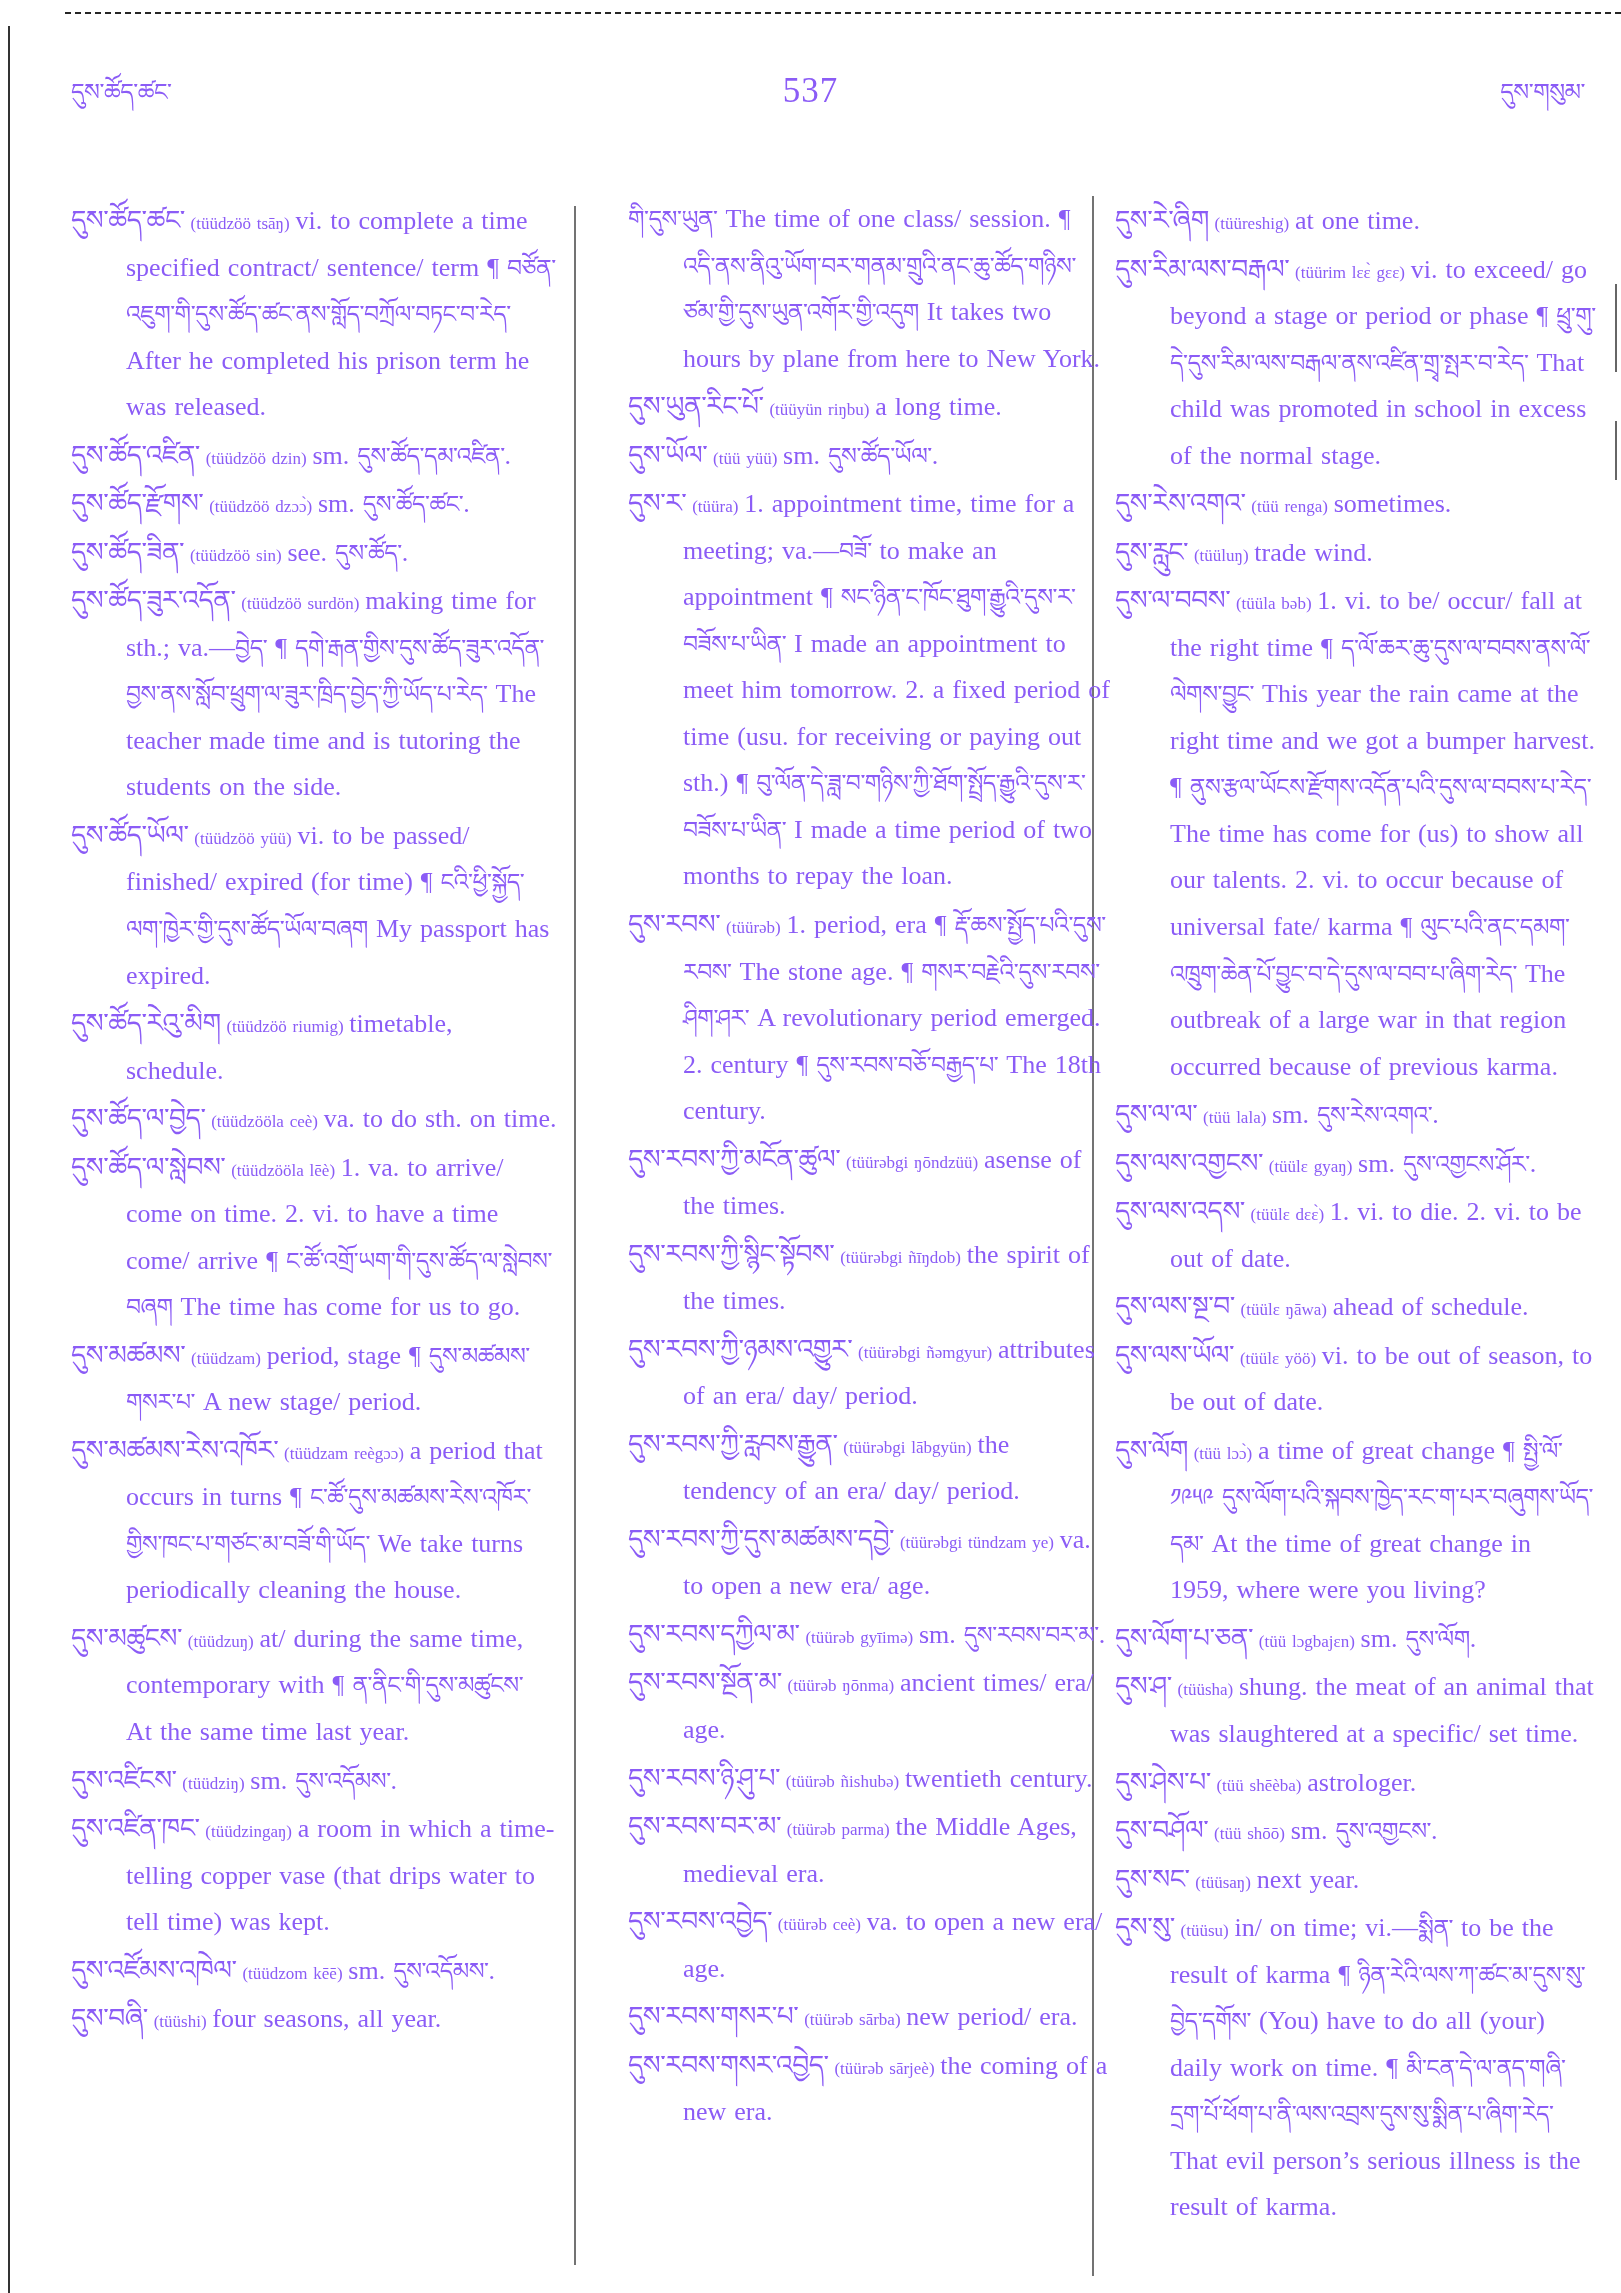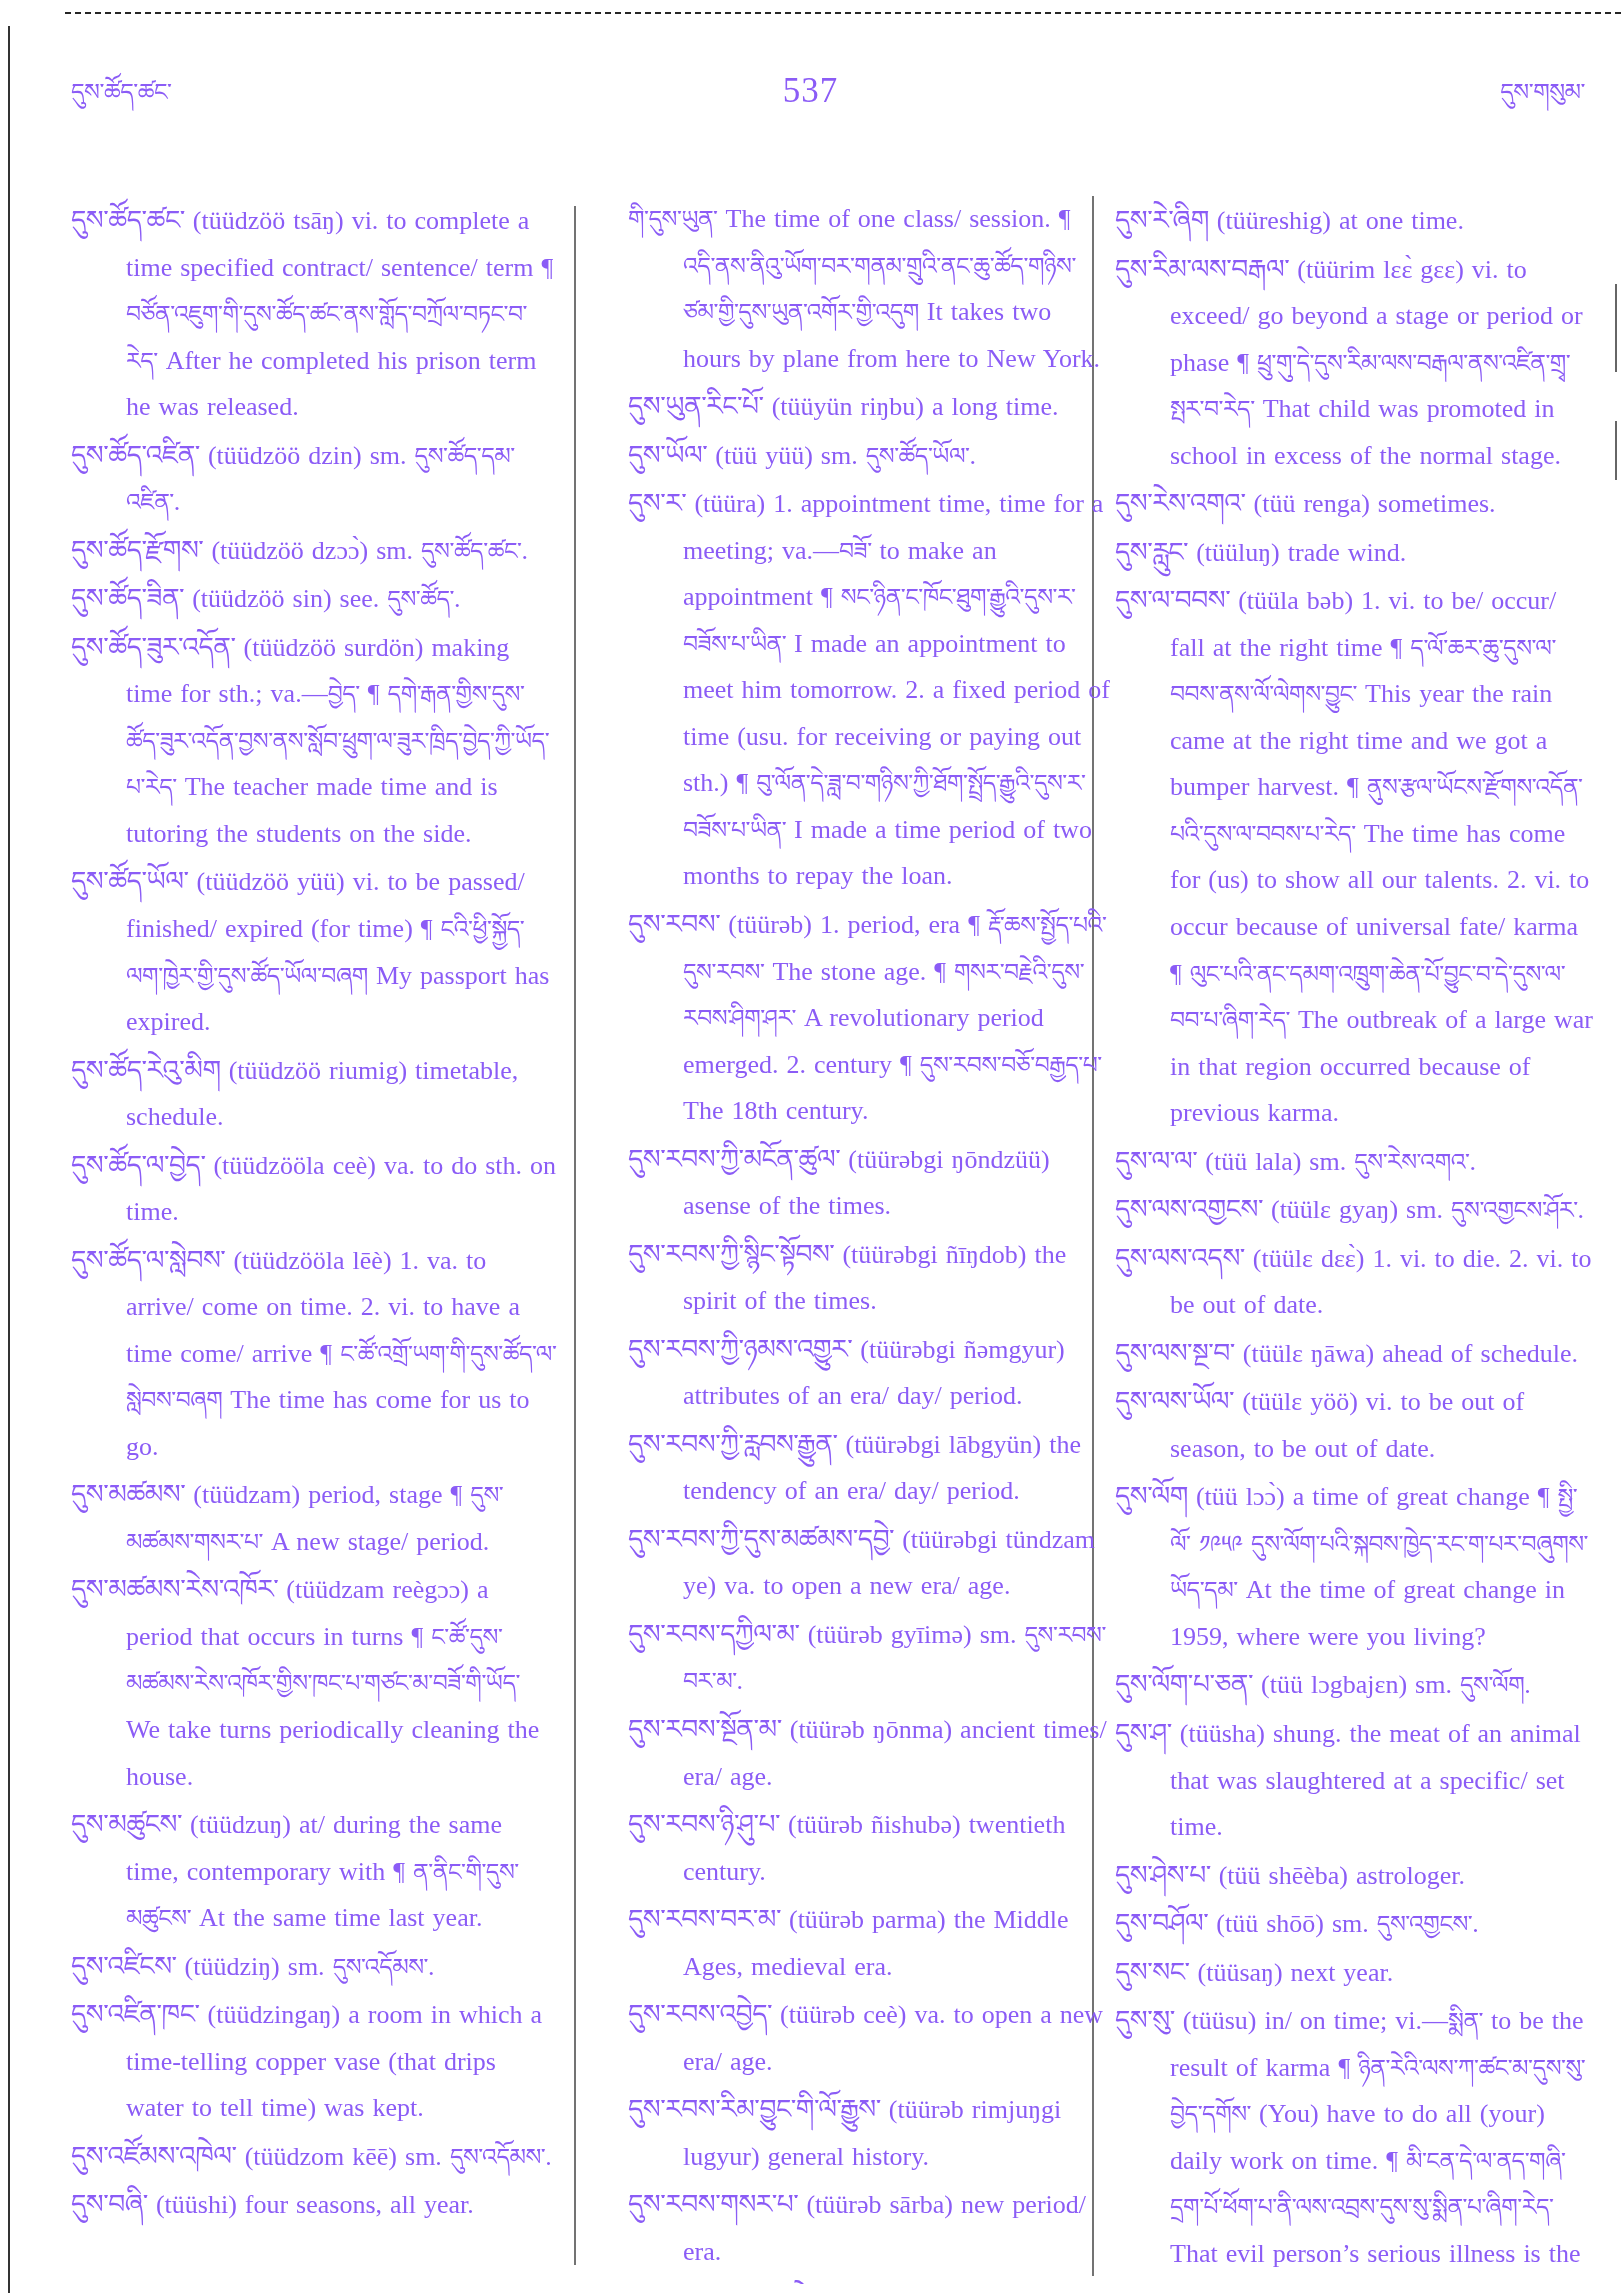--- a/index.html
+++ b/index.html
@@ -53,21 +53,21 @@
     margin:0;
     padding-left:55px;text-indent:-55px;
     font-size:26px;line-height:1.79;
     word-spacing:1.5px;
   }
   .tib{
     font-family:"DejaVu Sans", sans-serif;
     font-size:23.5px;letter-spacing:-0.5px;
   }
   .tib.hw{font-size:26.5px;font-weight:500;}
-  .pr{font-size:26px;}
+  .pr{font-size:17px;}
   .en{}
 </style>
 </head>
 <body>
 
 <div class="page">
 
   <div class="top-dash"></div>
   <div class="left-rule"></div>
   <div class="col-rule r1"></div>
@@ -106,21 +106,20 @@
       <p class="entry"><span class="tib hw">དུས་རབས་ཀྱི་མངོན་ཚུལ་</span><span class="pr"> (tüürəbgi ŋōndzüü) </span><span class="en">asense of the times.</span></p>
       <p class="entry"><span class="tib hw">དུས་རབས་ཀྱི་སྙིང་སྟོབས་</span><span class="pr"> (tüürəbgi ñīŋdob) </span><span class="en">the spirit of the times.</span></p>
       <p class="entry"><span class="tib hw">དུས་རབས་ཀྱི་ཉམས་འགྱུར་</span><span class="pr"> (tüürəbgi ñəmgyur) </span><span class="en">attributes of an era/ day/ period.</span></p>
       <p class="entry"><span class="tib hw">དུས་རབས་ཀྱི་རླབས་རྒྱུན་</span><span class="pr"> (tüürəbgi lābgyün) </span><span class="en">the tendency of an era/ day/ period.</span></p>
       <p class="entry"><span class="tib hw">དུས་རབས་ཀྱི་དུས་མཚམས་དབྱེ་</span><span class="pr"> (tüürəbgi tündzam ye) </span><span class="en">va. to open a new era/ age.</span></p>
       <p class="entry"><span class="tib hw">དུས་རབས་དཀྱིལ་མ་</span><span class="pr"> (tüürəb gyīimə) </span><span class="en">sm. </span><span class="tib">དུས་རབས་བར་མ་</span><span class="en">.</span></p>
       <p class="entry"><span class="tib hw">དུས་རབས་སྔོན་མ་</span><span class="pr"> (tüürəb ŋōnma) </span><span class="en">ancient times/ era/ age.</span></p>
       <p class="entry"><span class="tib hw">དུས་རབས་ཉི་ཤུ་པ་</span><span class="pr"> (tüürəb ñishubə) </span><span class="en">twentieth century.</span></p>
       <p class="entry"><span class="tib hw">དུས་རབས་བར་མ་</span><span class="pr"> (tüürəb parma) </span><span class="en">the Middle Ages, medieval era.</span></p>
       <p class="entry"><span class="tib hw">དུས་རབས་འབྱེད་</span><span class="pr"> (tüürəb ceè) </span><span class="en">va. to open a new era/ age.</span></p>
-      <p class="entry"><span class="tib hw">དུས་རབས་རིམ་བྱུང་གི་ལོ་རྒྱུས་</span><span class="pr"> (tüürəb rimjuŋgi lugyur) </span><span class="en">general history.</span></p>
       <p class="entry"><span class="tib hw">དུས་རབས་གསར་པ་</span><span class="pr"> (tüürəb sārba) </span><span class="en">new period/ era.</span></p>
       <p class="entry"><span class="tib hw">དུས་རབས་གསར་འབྱེད་</span><span class="pr"> (tüürəb sārjeè) </span><span class="en">the coming of a new era.</span></p>
     </div>
   <div class="col c3">
       <p class="entry"><span class="tib hw">དུས་རེ་ཞིག</span><span class="pr"> (tüüreshig) </span><span class="en">at one time.</span></p>
       <p class="entry"><span class="tib hw">དུས་རིམ་ལས་བརྒལ་</span><span class="pr"> (tüürim lɛɛ̀ gɛɛ) </span><span class="en">vi. to exceed/ go beyond a stage or period or phase  ¶ </span><span class="tib">ཕྲུ་གུ་དེ་དུས་རིམ་ལས་བརྒལ་ནས་འཛིན་གྲྭ་སྤར་བ་རེད་</span><span class="en">  That child was promoted in school in excess of the normal stage.</span></p>
       <p class="entry"><span class="tib hw">དུས་རེས་འགའ་</span><span class="pr"> (tüü renga) </span><span class="en">sometimes.</span></p>
       <p class="entry"><span class="tib hw">དུས་རླུང་</span><span class="pr"> (tüüluŋ) </span><span class="en">trade wind.</span></p>
       <p class="entry"><span class="tib hw">དུས་ལ་བབས་</span><span class="pr"> (tüüla bəb) </span><span class="en">1. vi. to be/ occur/ fall at the right time  ¶ </span><span class="tib">ད་ལོ་ཆར་ཆུ་དུས་ལ་བབས་ནས་ལོ་ལེགས་བྱུང་</span><span class="en">  This year the rain came at the right time and we got a bumper harvest.  ¶ </span><span class="tib">ནུས་རྩལ་ཡོངས་རྫོགས་འདོན་པའི་དུས་ལ་བབས་པ་རེད་</span><span class="en">  The time has come for (us) to show all our talents.  2. vi. to occur because of universal fate/ karma  ¶ </span><span class="tib">ལུང་པའི་ནང་དམག་འཁྲུག་ཆེན་པོ་བྱུང་བ་དེ་དུས་ལ་བབ་པ་ཞིག་རེད་</span><span class="en">  The outbreak of a large war in that region occurred because of previous karma.</span></p>
       <p class="entry"><span class="tib hw">དུས་ལ་ལ་</span><span class="pr"> (tüü lala) </span><span class="en">sm. </span><span class="tib">དུས་རེས་འགའ་</span><span class="en">.</span></p>

